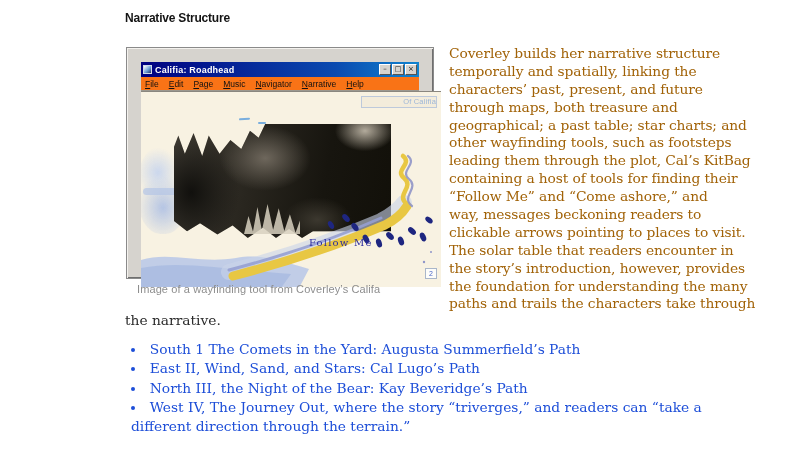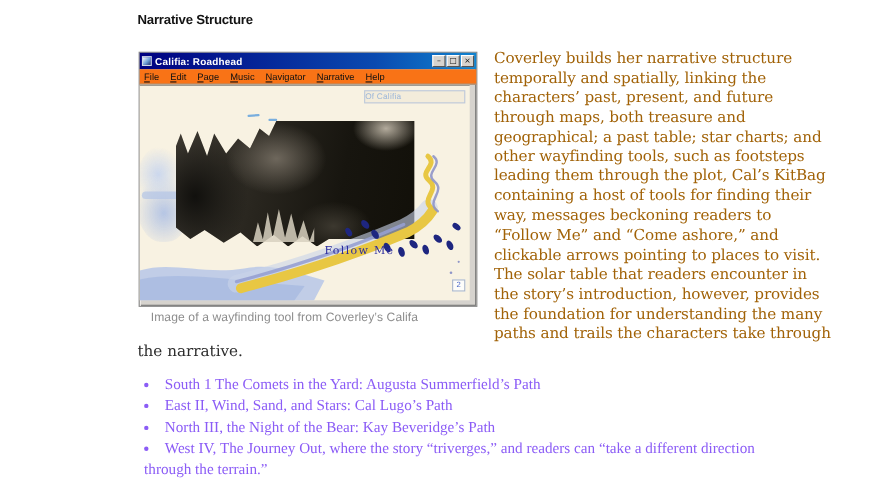--- a/index.html
+++ b/index.html
@@ -10,21 +10,21 @@
   }
   .heading {
     position:absolute; left:125px; top:11px;
     font-family:"Liberation Sans", sans-serif; font-weight:bold;
     font-size:12px; color:#141414; letter-spacing:-0.2px;
   }
 
   
   .win {
     position:absolute; left:127px; top:48px; width:306px; height:230px;
-    background:#d6d3ce; padding:0;
+    background:#d6d3ce; padding:14px;
     box-shadow:0 0 0 1px #8a8a8a, inset 1px 1px 0 #f4f2ee, inset -1px -1px 0 #6f6f6f;
     font-family:"Liberation Sans", sans-serif;
   }
   .titlebar {
     height:15px; display:flex; align-items:center; padding:0 2px;
     background:linear-gradient(to right, #000080 0%, #0a4ab0 70%, #1084d0 100%);
   }
   .win-icon {
     width:9px; height:9px; margin-right:3px; border:1px solid #cfd8e8;
     background:linear-gradient(135deg,#ffffff 0%, #6fa0d8 55%, #20306e 100%);
@@ -45,23 +45,23 @@
     font-size:8.5px; color:#111;
   }
   .menu-item { display:inline-block; white-space:nowrap; }
   .menu-item::first-letter { text-decoration:underline; }
 
   .win-content {
     position:relative; width:300px; height:196px; overflow:hidden;
     background:#f8f2e2; border-top:1px solid #8a877f;
   }
   .btn-ofcalifia {
-    position:absolute; right:4px; top:4px; width:92px; height:12px;
+    position:absolute; right:4px; top:4px; width:76px; height:12px;
     background:#f3ecdb; border:1px solid #bdc9db; color:#9db7d9;
-    font-size:7.5px; line-height:10px; text-align:left; letter-spacing:0.2px;
+    font-size:7.5px; line-height:10px; text-align:right; letter-spacing:0.2px;
   }
   .wash-left {
     position:absolute; left:-4px; top:54px; width:52px; height:88px; border-radius:45%;
     background:
       radial-gradient(ellipse 60% 40% at 40% 30%, #c6d4ee 0%, rgba(198,212,238,0) 70%),
       radial-gradient(ellipse 70% 50% at 50% 70%, #aec0e4 0%, rgba(174,192,228,0) 75%);
     opacity:.9;
   }
   .wash-streak {
     position:absolute; left:2px; top:96px; width:42px; height:7px; border-radius:4px;
@@ -115,21 +115,21 @@
     position:absolute; left:449px; top:45px; width:286px;
     font-size:13.8px; color:#a16207; letter-spacing:-0.1px;
   }
   .para-right div { height:17.9px; line-height:17.9px; white-space:nowrap; }
   .para-cont {
     position:absolute; left:125px; top:311px; font-size:13.8px; line-height:18px;
   }
   .bullets {
     position:absolute; left:125px; top:340px; width:590px;
     list-style-position:inside; padding-left:6px;
-    font-size:13.8px; color:#8b5cf6;font-family:Liberation Serif, serif;
+    font-size:13.8px; color:#1d4ed8;
   }
   .bullets li { line-height:19.3px; }
 </style>
 </head>
 <body>
 
 <div class="page">
 
   <div class="heading">Narrative Structure</div>
 
@@ -195,22 +195,22 @@
 
   <div class="para-right">
     <div>Coverley builds her narrative structure</div>
     <div>temporally and spatially, linking the</div>
     <div>characters’ past, present, and future</div>
     <div>through maps, both treasure and</div>
     <div>geographical; a past table; star charts; and</div>
     <div>other wayfinding tools, such as footsteps</div>
     <div>leading them through the plot, Cal’s KitBag</div>
     <div>containing a host of tools for finding their</div>
+    <div>“Follow Me” and “Come ashore,” and</div>
     <div>way, messages beckoning readers to</div>
-    <div>“Follow Me” and “Come ashore,” and</div>
     <div>clickable arrows pointing to places to visit.</div>
     <div>The solar table that readers encounter in</div>
     <div>the story’s introduction, however, provides</div>
     <div>the foundation for understanding the many</div>
     <div>paths and trails the characters take through</div>
   </div>
 
   <div class="para-cont">the narrative.</div>
 
   <ul class="bullets">

